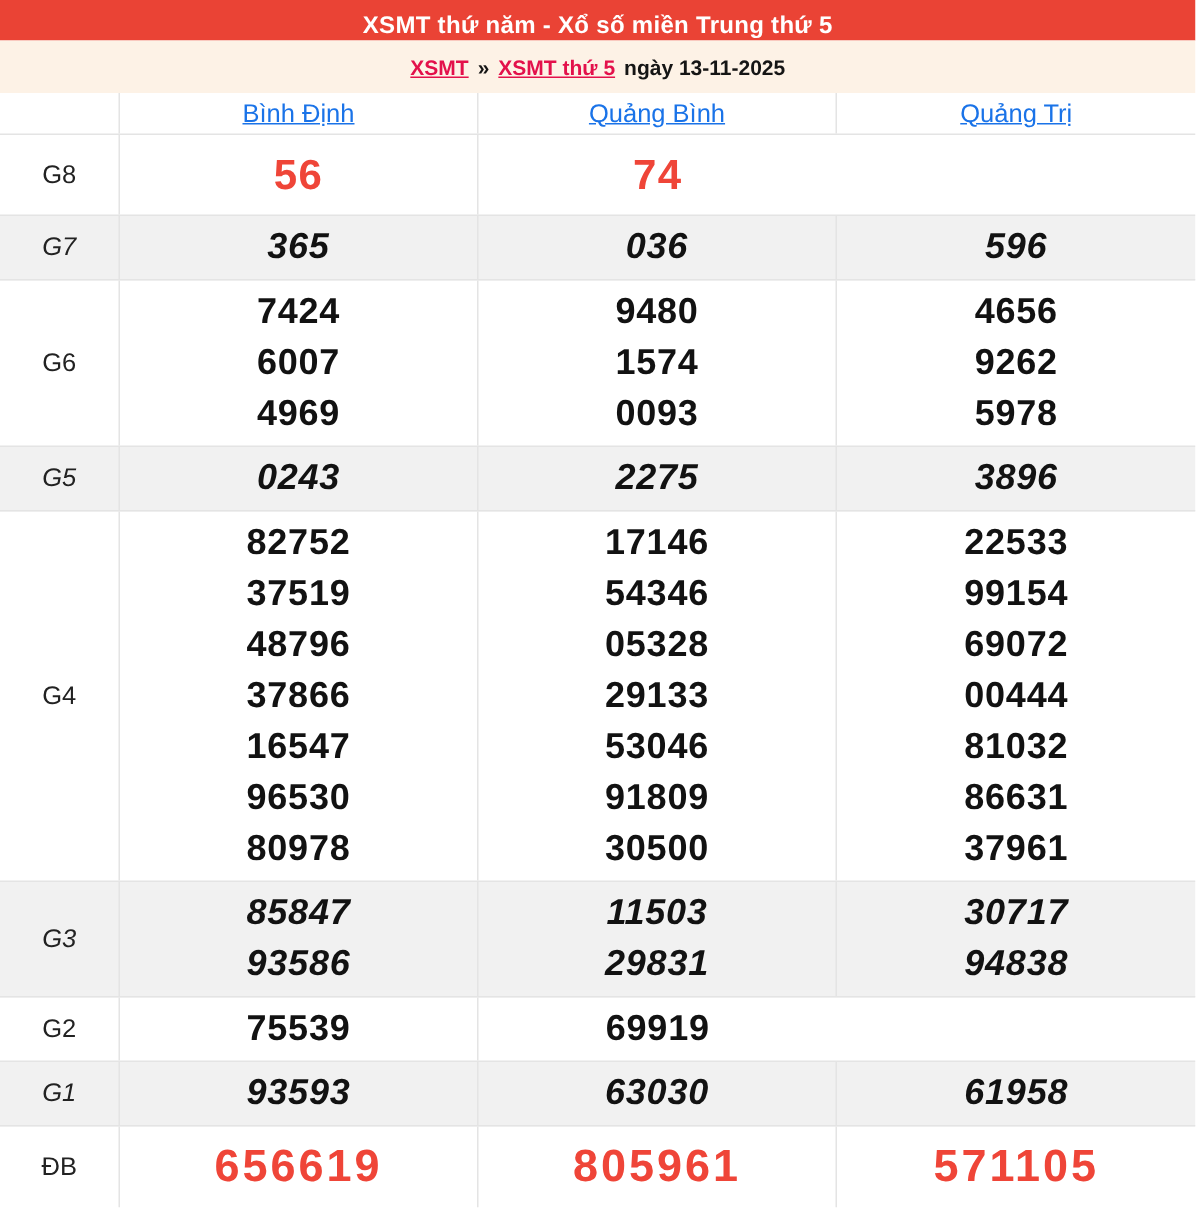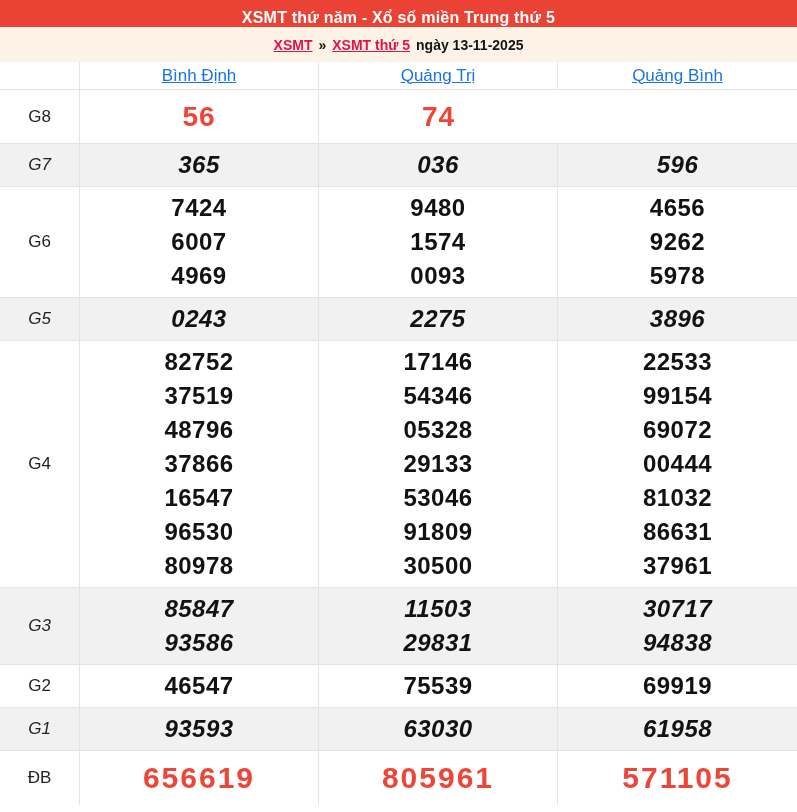--- a/index.html
+++ b/index.html
@@ -85,24 +85,24 @@
     <span>ngày 13-11-2025</span>
   </div>
 
   <div class="results-table" id="results-table">
       <div class="trow thead">
         <div class="tcell label-cell"></div>
         <div class="tcell head-cell">
           <a class="col-link">Bình Định</a>
         </div>
         <div class="tcell head-cell">
+          <a class="col-link">Quảng Bình</a>
+        </div>
+        <div class="tcell head-cell">
           <a class="col-link">Quảng Trị</a>
-        </div>
-        <div class="tcell head-cell">
-          <a class="col-link">Quảng Bình</a>
         </div>
       </div>
       <div class="trow row-g8">
         <div class="tcell label-cell">
           <span class="prize-label">G8</span>
         </div>
         <div class="tcell num-cell">
           <div class="num red">56</div>
         </div>
         <div class="tcell num-cell">
@@ -204,23 +204,20 @@
         <div class="tcell num-cell">
           <div class="num">30717</div>
           <div class="num">94838</div>
         </div>
       </div>
       <div class="trow row-g2">
         <div class="tcell label-cell">
           <span class="prize-label">G2</span>
         </div>
         <div class="tcell num-cell">
-          <div class="num">46547</div>
-        </div>
-        <div class="tcell num-cell">
           <div class="num">75539</div>
         </div>
         <div class="tcell num-cell">
           <div class="num">69919</div>
         </div>
       </div>
       <div class="trow row-g1 striped">
         <div class="tcell label-cell">
           <span class="prize-label">G1</span>
         </div>

